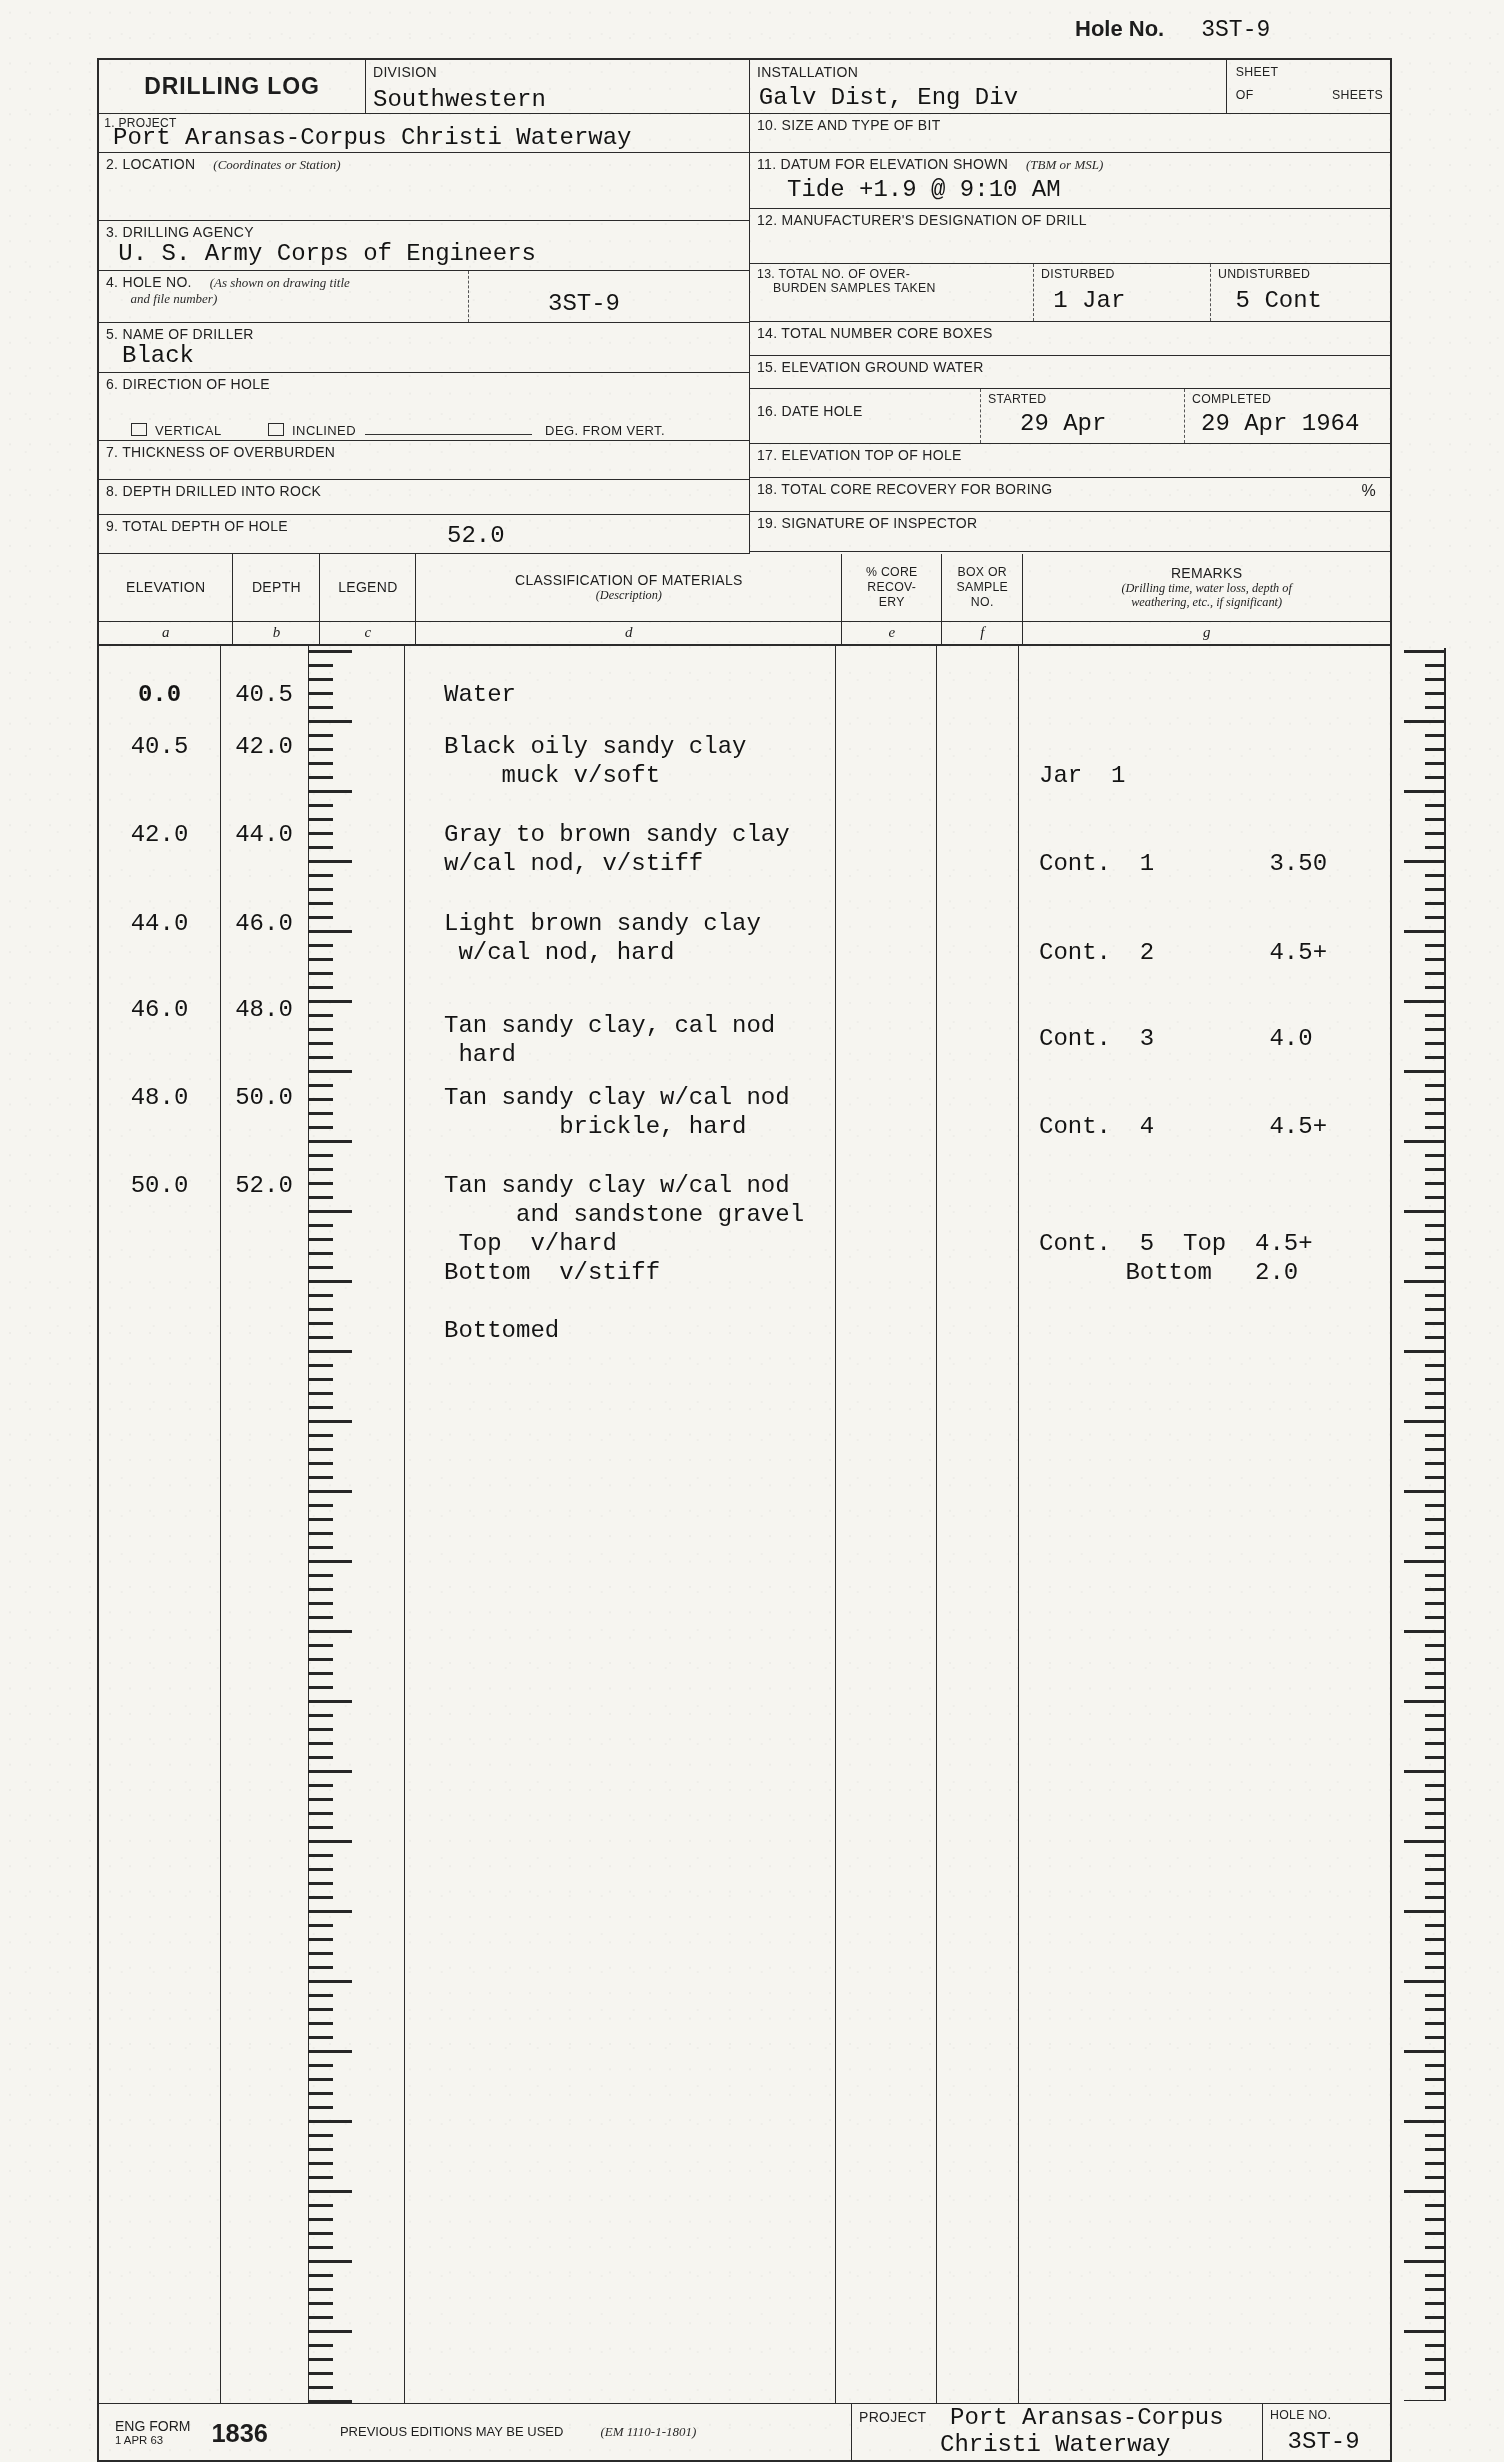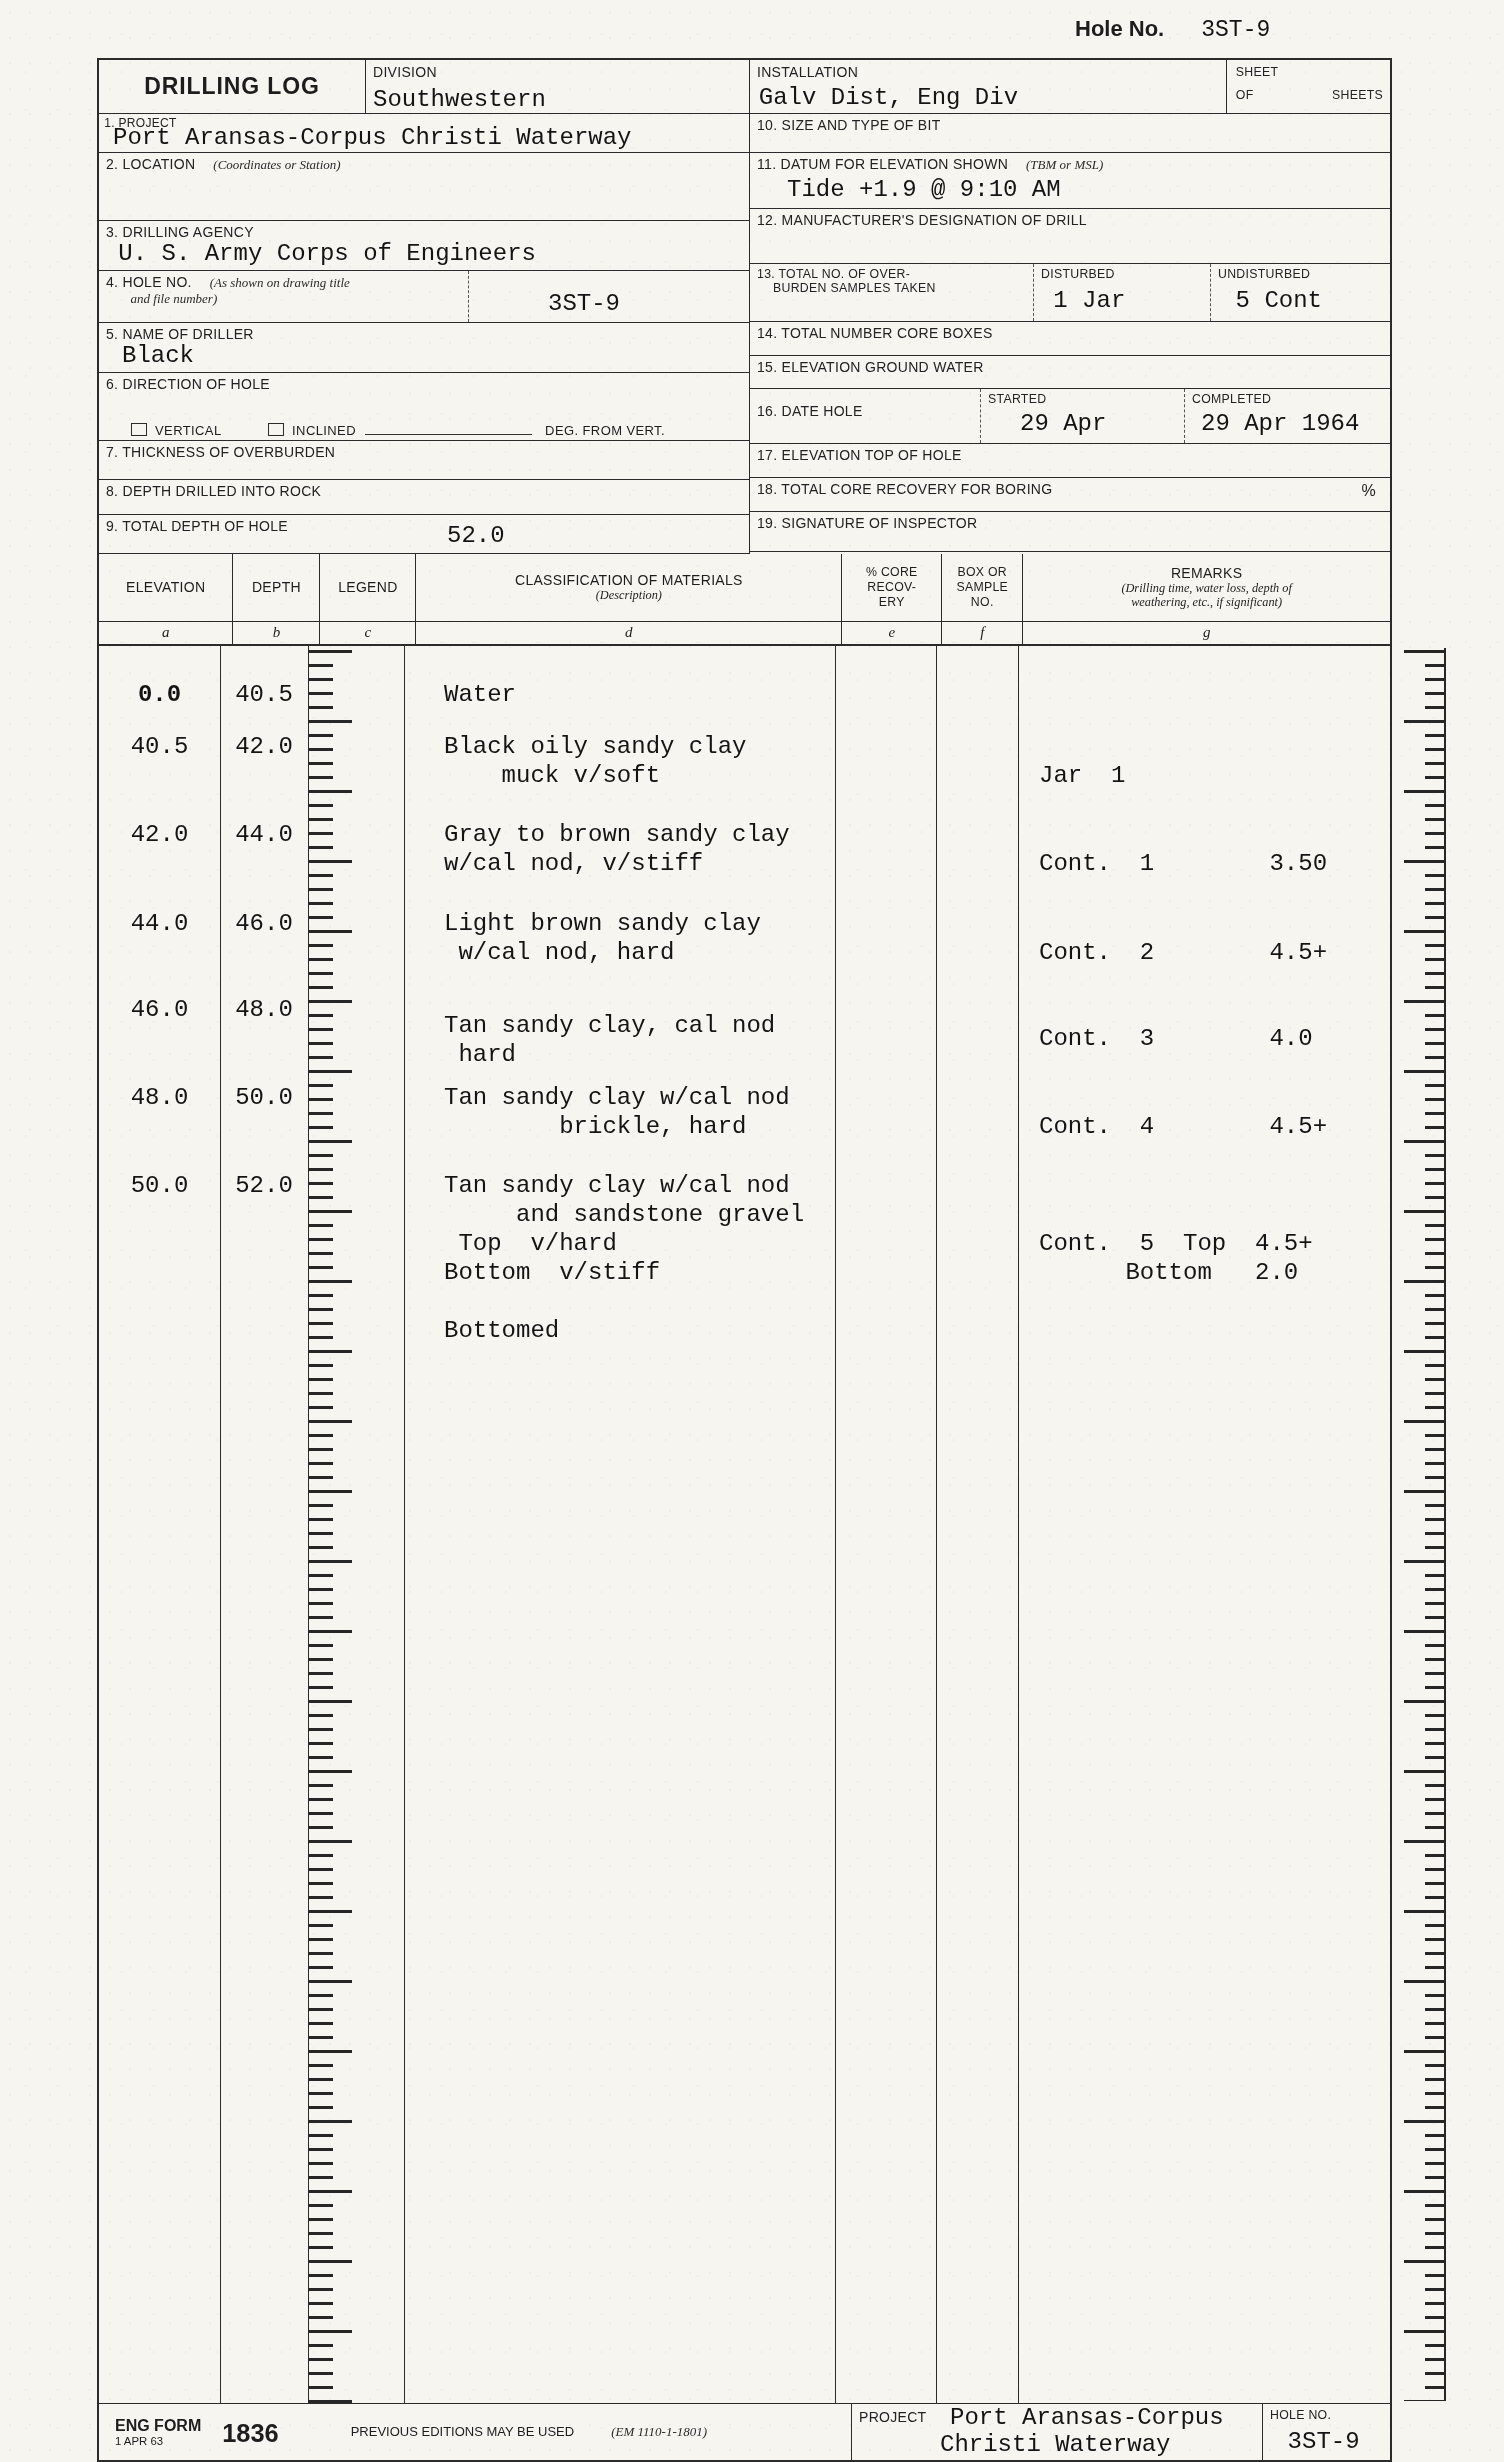--- a/index.html
+++ b/index.html
@@ -88,21 +88,21 @@
 
   .right-ruler { position:absolute; left:1397px; top:648px; height:1753px; width:49px; border-right:2.6px solid #262626; }
   .right-ruler .short { position:absolute; right:0; top:1.8px; height:calc(100% - 1.8px); width:19.3px;
      background:repeating-linear-gradient(to bottom, #262626 0 2.6px, transparent 2.6px 14px); }
   .right-ruler .long  { position:absolute; right:0; top:1.8px; height:calc(100% - 1.8px); width:40px;
      background:repeating-linear-gradient(to bottom, #262626 0 2.6px, transparent 2.6px 70px); }
 
   
   .form-footer { display:flex; height:56px; }
   .foot-left { width:752px; display:flex; align-items:center; padding-left:16px; gap:21px; }
-  .ef1 { font-weight:bold; font-size:16px; }
+  .ef1 { font-weight:normal; font-size:14px; }
   .ef2 { font-size:11.4px; margin-top:0.9px; }
   .form-number { font-size:25.4px; font-weight:bold; margin-top:3.5px; }
   .foot-note { font-size:13px; margin-left:51px; display:flex; gap:23px; align-items:baseline; }
   .foot-project { position:relative; width:411px; border-left:1.8px solid #2b2b2b; }
   .foot-project .lbl { position:absolute; left:7px; top:5.3px; }
   .fp-v1 { position:absolute; left:98px; top:0px; }
   .fp-v2 { position:absolute; left:88px; top:27px; }
   .foot-hole { position:relative; flex:1; border-left:1.8px solid #2b2b2b; }
   .foot-hole .lbl { position:absolute; left:7px; top:4.4px; font-size:12.3px; }
   .fh-v { position:absolute; left:24.6px; top:24px; }

